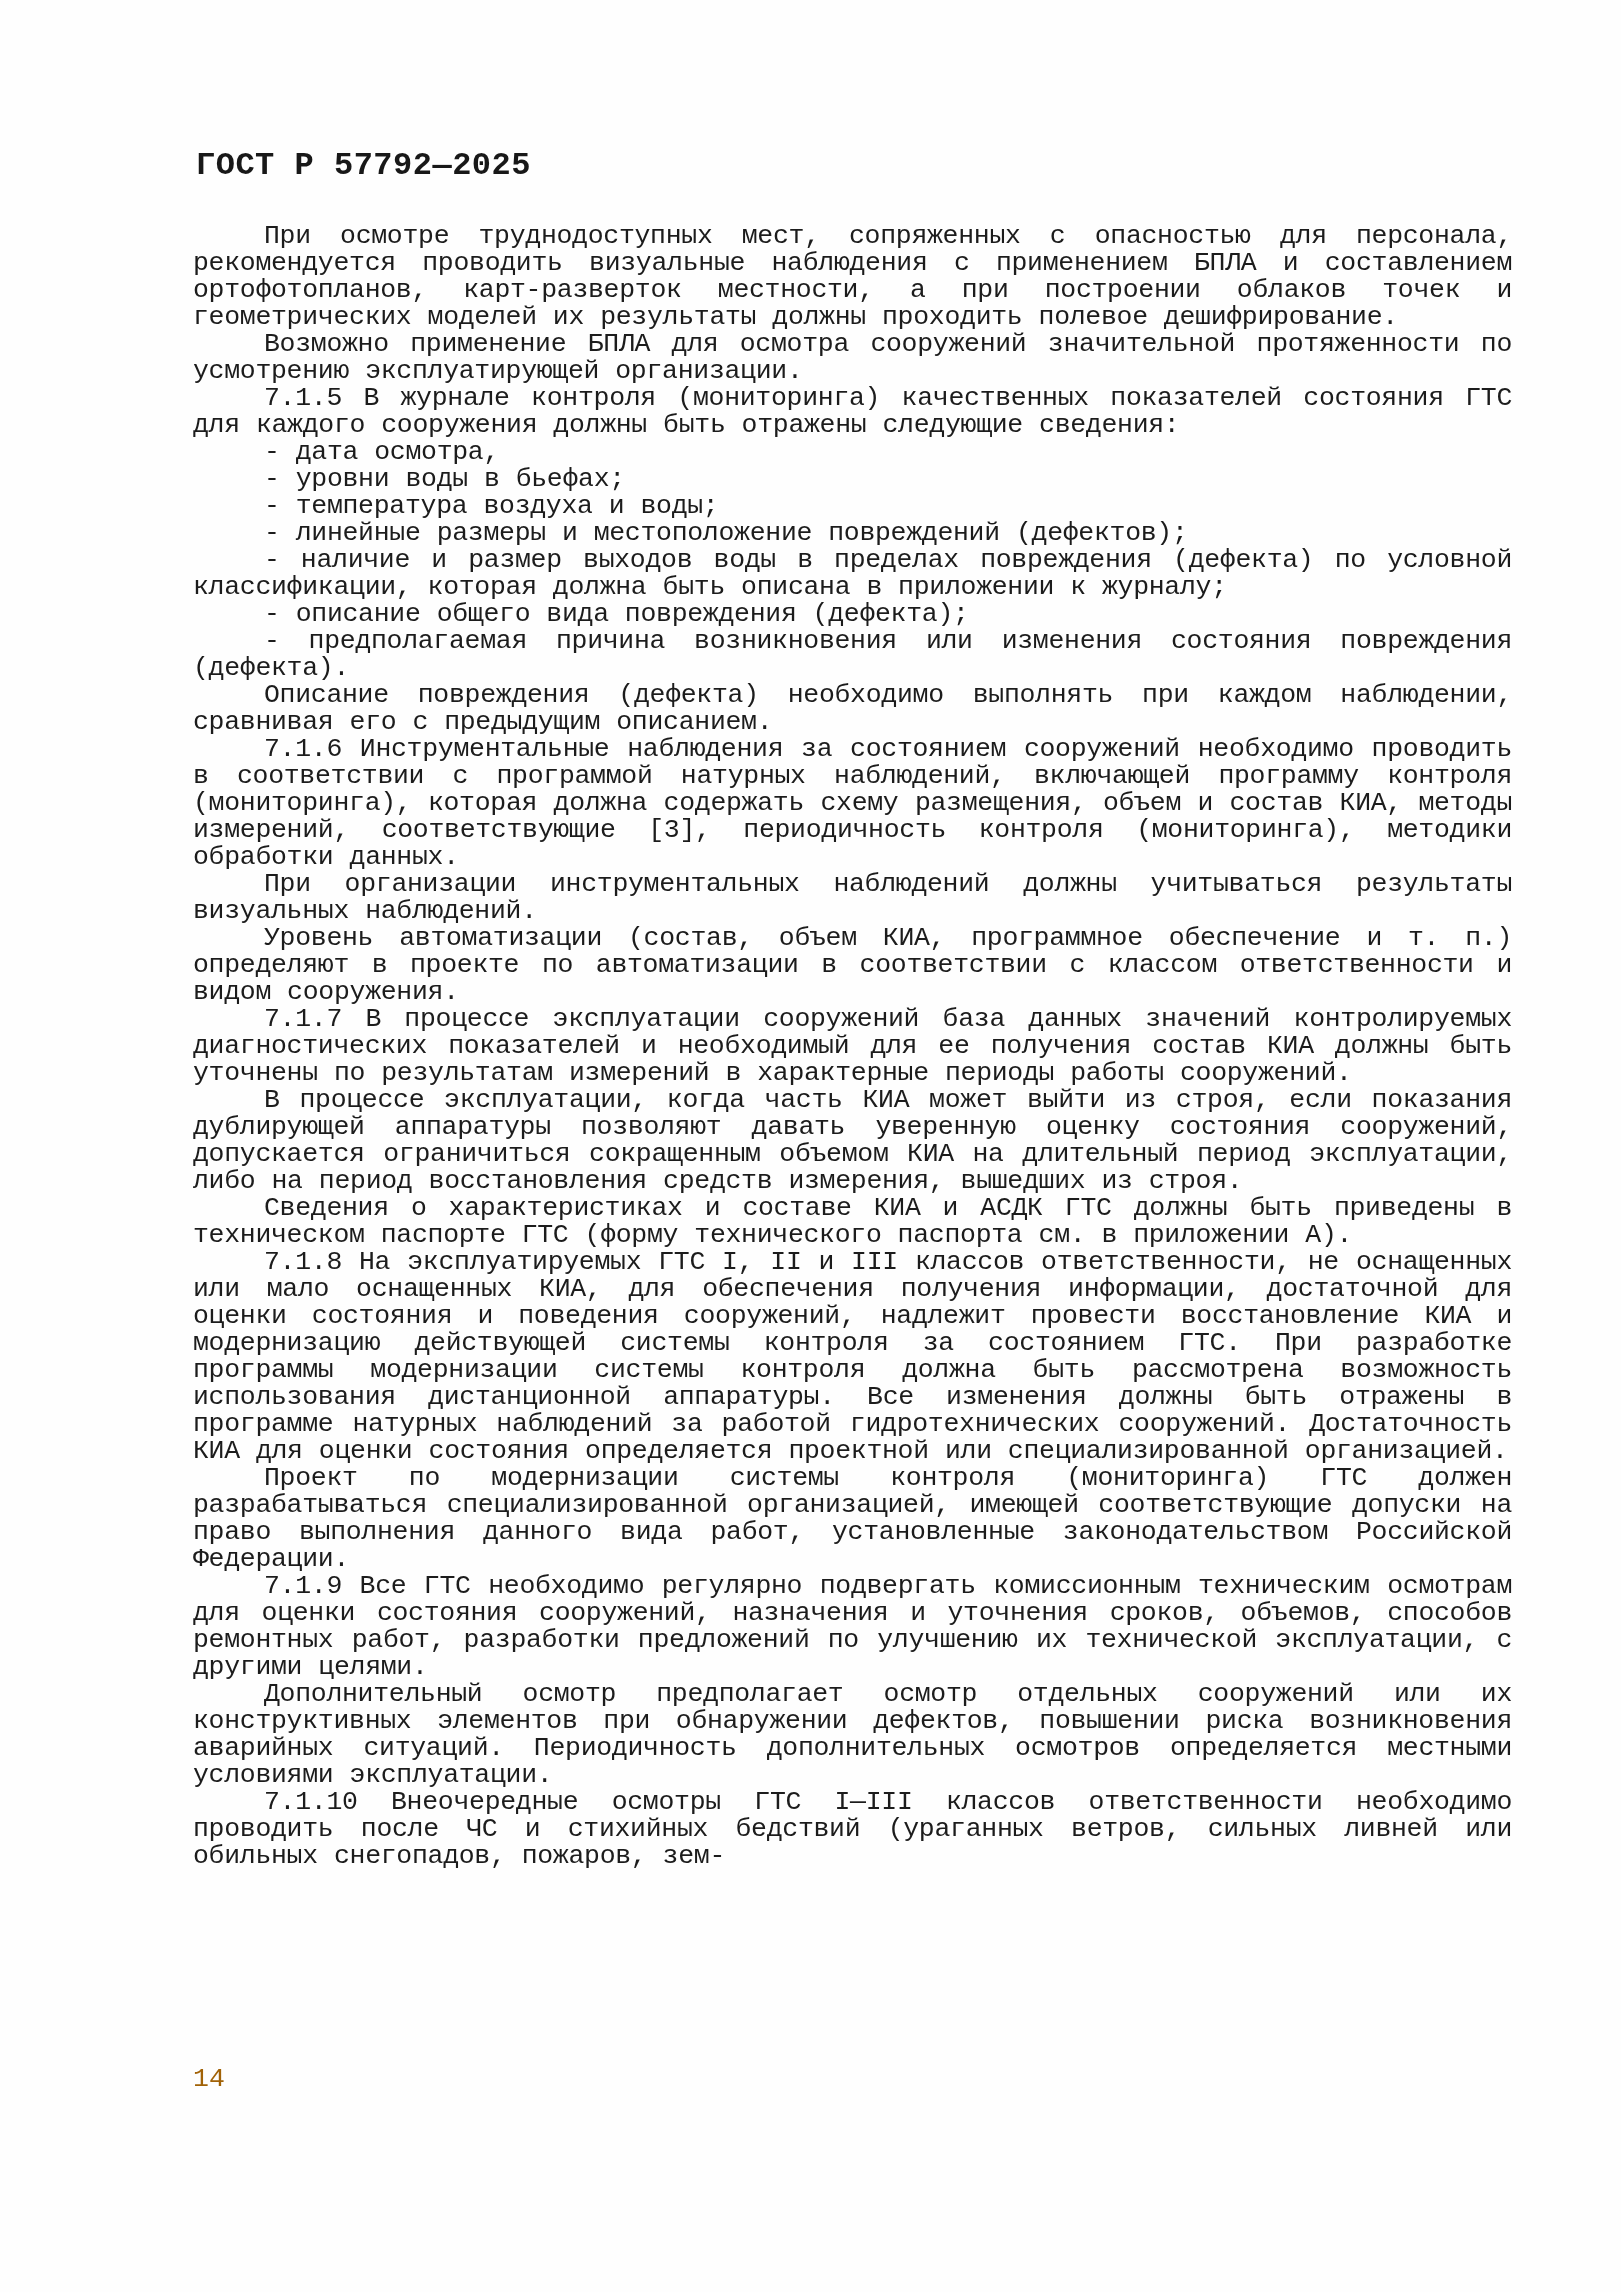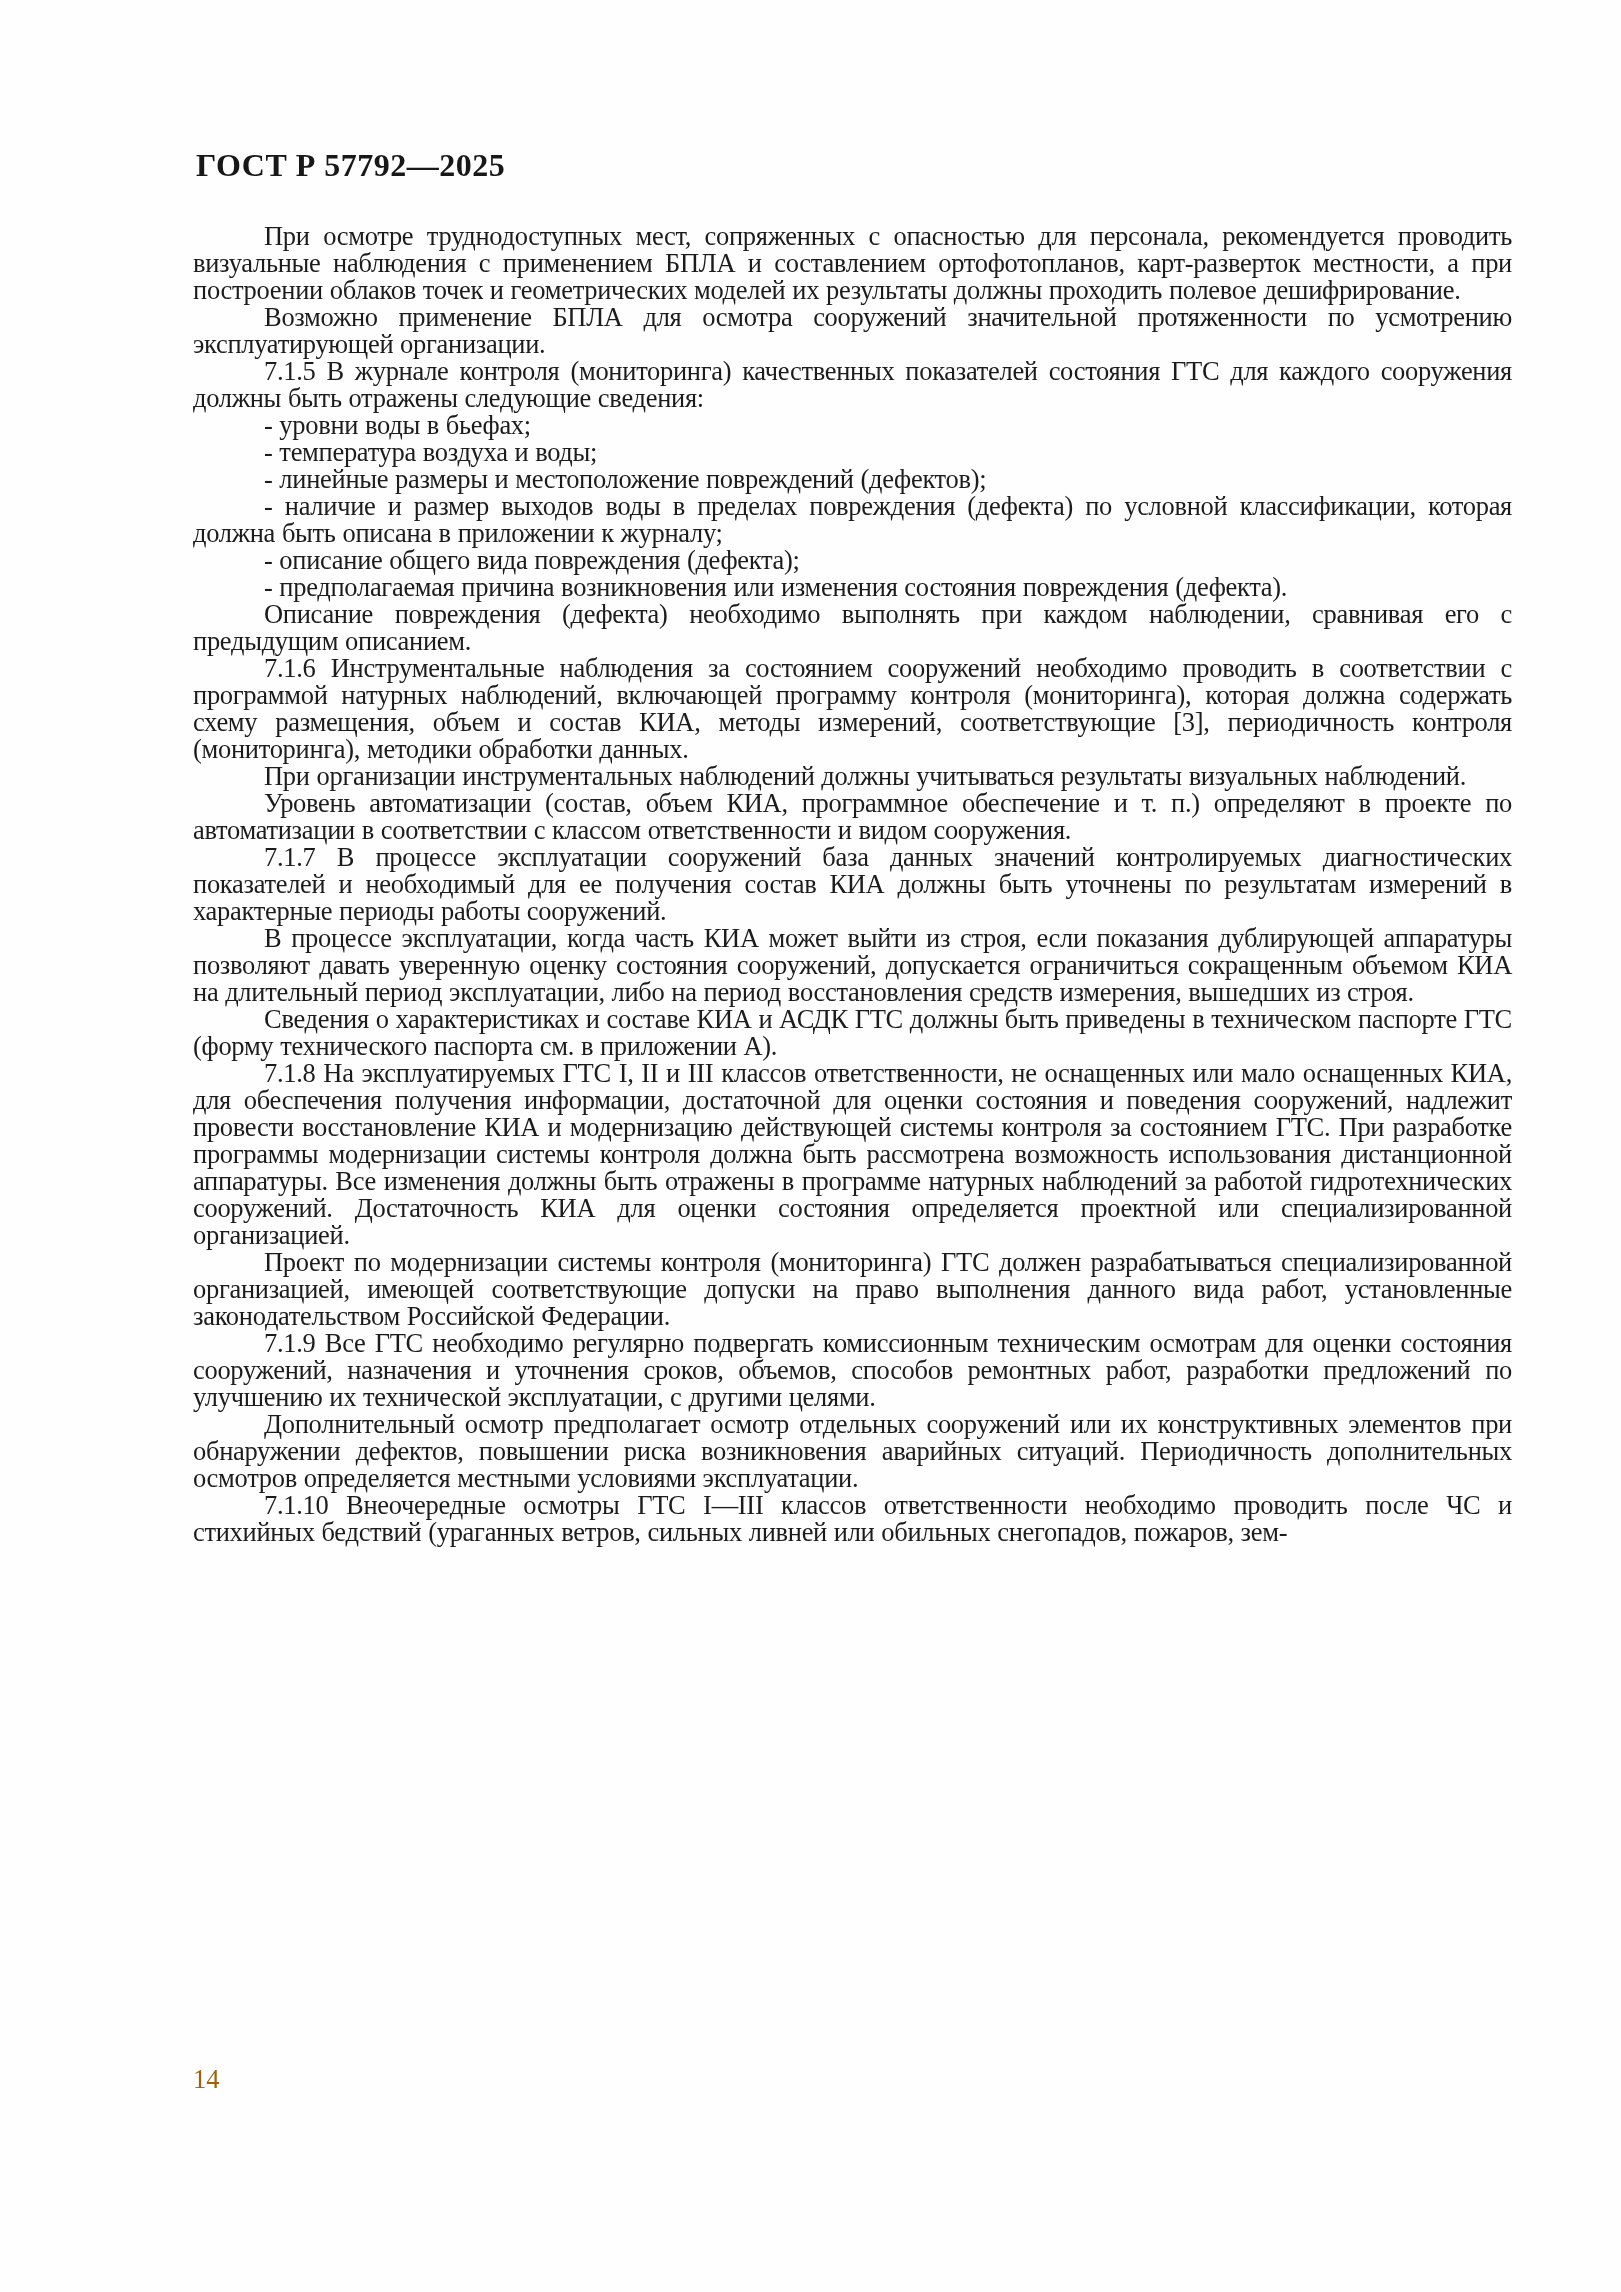--- a/index.html
+++ b/index.html
@@ -6,21 +6,21 @@
     margin: 0;
     padding: 0;
     background: #e8e8e8;
   }
   .page {
     position: relative;
     width: 1621px;
     height: 2293px;
     margin: 0 auto;
     background: #fefefe;
-    font-family: Liberation Serif, serif;
+    font-family: Liberation Mono, monospace;
     color: #1c1c1c;
     overflow: hidden;
   }
   .doc-header {
     position: absolute;
     left: 196px;
     top: 147px;
     font-size: 32px;
     font-weight: bold;
     letter-spacing: 0.5px;
@@ -55,20 +55,21 @@
 <body>
 
 <div class="page">
 
   <div class="doc-header">ГОСТ Р 57792—2025</div>
 
   <div class="doc-body">
     <p>При осмотре труднодоступных мест, сопряженных с опасностью для персонала, рекомендуется проводить визуальные наблюдения с применением БПЛА и составлением ортофотопланов, карт-разверток местности, а при построении облаков точек и геометрических моделей их результаты должны проходить полевое дешифрирование.</p>
     <p>Возможно применение БПЛА для осмотра сооружений значительной протяженности по усмотрению эксплуатирующей организации.</p>
     <p>7.1.5 В журнале контроля (мониторинга) качественных показателей состояния ГТС для каждого сооружения должны быть отражены следующие сведения:</p>
+    <p>- дата осмотра,</p>
     <p>- уровни воды в бьефах;</p>
     <p>- температура воздуха и воды;</p>
     <p>- линейные размеры и местоположение повреждений (дефектов);</p>
     <p>- наличие и размер выходов воды в пределах повреждения (дефекта) по условной классификации, которая должна быть описана в приложении к журналу;</p>
     <p>- описание общего вида повреждения (дефекта);</p>
     <p>- предполагаемая причина возникновения или изменения состояния повреждения (дефекта).</p>
     <p>Описание повреждения (дефекта) необходимо выполнять при каждом наблюдении, сравнивая его с предыдущим описанием.</p>
     <p>7.1.6 Инструментальные наблюдения за состоянием сооружений необходимо проводить в соответствии с программой натурных наблюдений, включающей программу контроля (мониторинга), которая должна содержать схему размещения, объем и состав КИА, методы измерений, соответствующие [3], периодичность контроля (мониторинга), методики обработки данных.</p>
     <p>При организации инструментальных наблюдений должны учитываться результаты визуальных наблюдений.</p>
     <p>Уровень автоматизации (состав, объем КИА, программное обеспечение и т. п.) определяют в проекте по автоматизации в соответствии с классом ответственности и видом сооружения.</p>

